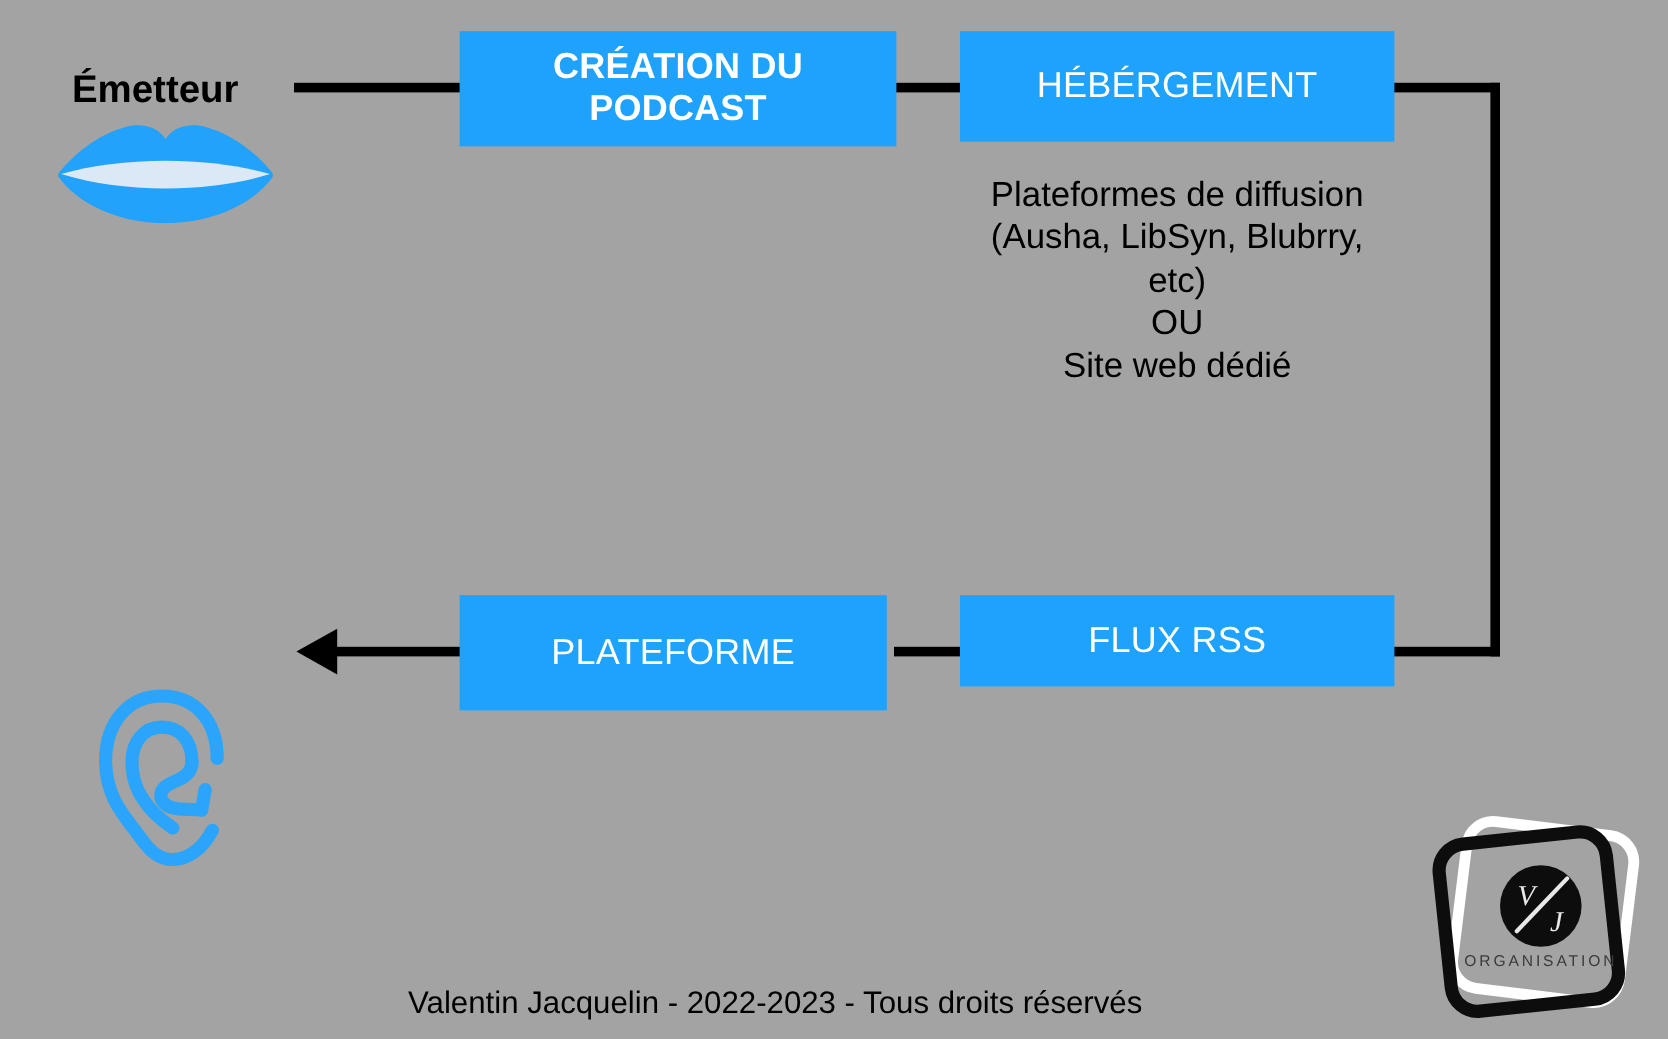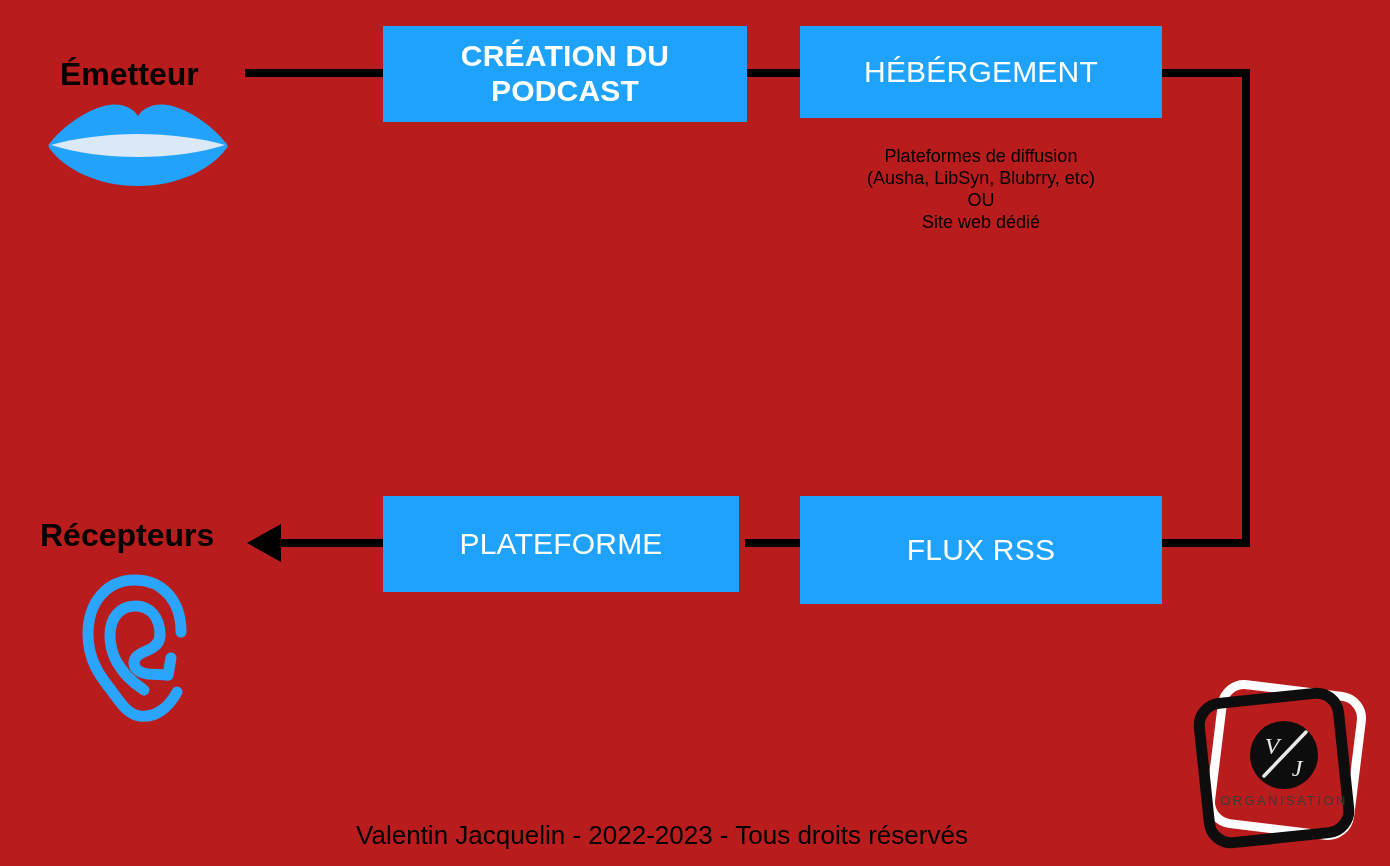--- a/index.html
+++ b/index.html
@@ -10,21 +10,21 @@
     width: 1390px;
     height: 866px;
     background: #b3d3ed;
     font-family: "Liberation Sans", sans-serif;
     overflow: hidden;
   }
   #stage {
     position: relative;
     width: 1390px;
     height: 866px;
-    background: #b91c1c;
+    background: #a3a3a3;
   }
 
   
   .proc-box {
     position: absolute;
     background: #1fa2fb;
     color: #ffffff;
     display: flex;
     align-items: center;
     justify-content: center;
@@ -33,21 +33,21 @@
     line-height: 1.16;
     letter-spacing: 0.2px;
     font-weight: 400;
     box-sizing: border-box;
     padding: 0 8px;
     z-index: 3;
   }
   #box-creation { left: 383px; top: 26px;  width: 364px; height: 96px; font-weight: bold; }
   #box-hosting  { left: 800px; top: 26px;  width: 362px; height: 92px; }
   #box-platform { left: 383px; top: 496px; width: 356px; height: 96px; }
-  #box-rss      { left: 800px; top: 496px; width: 362px; height: 108px; }
+  #box-rss      { left: 800px; top: 496px; width: 362px; height: 76px; }
 
   
   .actor-label {
     position: absolute;
     color: #000000;
     font-weight: bold;
     font-size: 32px;
     white-space: nowrap;
     z-index: 3;
   }
@@ -87,33 +87,33 @@
     border-top: 19px solid transparent;
     border-bottom: 19px solid transparent;
     border-right: 34px solid #000000;
     z-index: 2;
   }
 
   
   .note {
     position: absolute;
     color: #000000;
-    font-size: 18px;
+    font-size: 29px;
     line-height: 1.22;
     text-align: center;
     white-space: pre-line;
     z-index: 3;
   }
   #note-hosting  { left: 800px; top: 146px; width: 362px; }
   #note-platform { left: 383px; top: 368px; width: 364px; }
 
   
   #footer-credit {
     position: absolute;
-    left: 16px;
+    left: 0;
     top: 820px;
     width: 1292px;
     text-align: center;
     color: #000000;
     font-size: 26px;
     z-index: 3;
   }
 
   
   #logo {
@@ -148,21 +148,20 @@
                C164 64, 132 82, 90 82
                C48 82, 16 64, 2 45
                C0 43, 0 41, 2 39
                C14 24, 34 8, 56 2
                C70 -2, 84 2, 90 12 Z" fill="#22a2fb"></path>
       <path d="M3 41 C28 34, 58 30, 90 30 C122 30, 152 34, 177 41
                C152 49, 122 53, 90 53 C58 53, 28 49, 3 41 Z" fill="#dbe9f6"></path>
     </svg>
   </div>
 
-  <div class="actor-label" id="label-recepteurs">Récepteurs</div>
 
   <div class="icon-wrap" id="icon-ear">
     <svg viewBox="0 0 126 152" width="126" height="152" xmlns="http://www.w3.org/2000/svg">
       <g fill="none" stroke="#2aa5fb" stroke-width="11" stroke-linecap="round" stroke-linejoin="round">
         <path d="M103 60 C103 28, 84 8, 57 8 C29 8, 10 30, 10 62
                  C10 88, 22 104, 33 118
                  C43 131, 49 142, 62 144
                  C78 146, 91 135, 99 120"></path>
         <path d="M82 63 C82 45, 72 34, 57 34 C42 34, 32 46, 32 63
                  C32 82, 40 94, 50 105 C55 110, 60 114, 66 118"></path>

